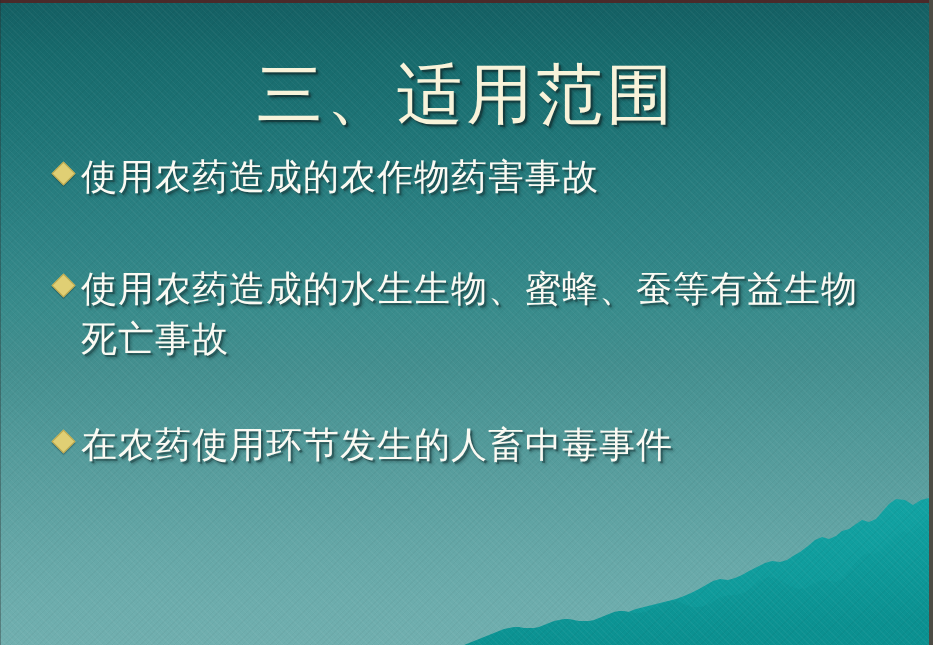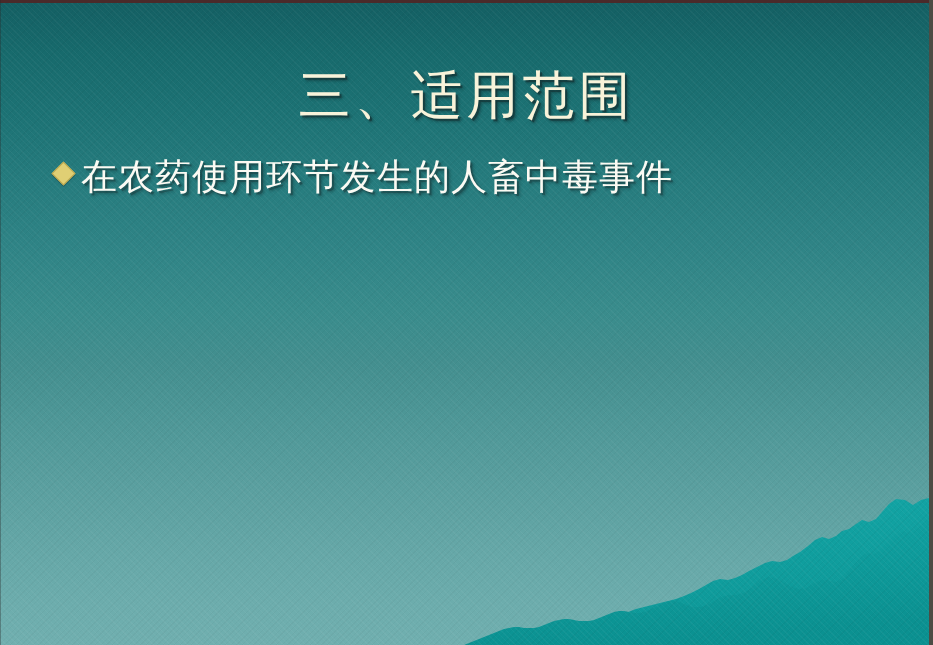--- a/index.html
+++ b/index.html
@@ -95,21 +95,21 @@
     inset: 0;
     z-index: 4;
   }
 
   #title {
     position: absolute;
     left: 0;
     top: 61px;
     width: 933px;
     text-align: center;
-    font-size: 52px;
+    font-size: 66px;
     line-height: 68px;
     letter-spacing: 4px;
     color: #f8f3da;
     font-family: "DejaVu Serif", "Liberation Serif", serif;
     text-shadow:
       2px 2px 0 rgba(20,45,48,0.55),
       3px 3px 3px rgba(10,30,34,0.45);
     white-space: nowrap;
   }
 
@@ -210,21 +210,29 @@
       L 933,645 Z"></path>
   </svg>
 
   <div id="texture"></div>
 
   <div id="content">
     <div id="title">三、适用范围</div>
 
     <div id="bullets">
 
-
+      <div class="bullet-row b1">
+        <span class="bullet-marker"></span>
+        <span class="bullet-text">使用农药造成的农作物药害事故</span>
+      </div>
+
+      <div class="bullet-row b2">
+        <span class="bullet-marker"></span>
+        <span class="bullet-text">使用农药造成的水生生物、蜜蜂、蚕等有益生物死亡事故</span>
+      </div>
 
       <div class="bullet-row b3">
         <span class="bullet-marker"></span>
         <span class="bullet-text">在农药使用环节发生的人畜中毒事件</span>
       </div>
 
     </div>
   </div>
 
   <div id="border-top"></div>

